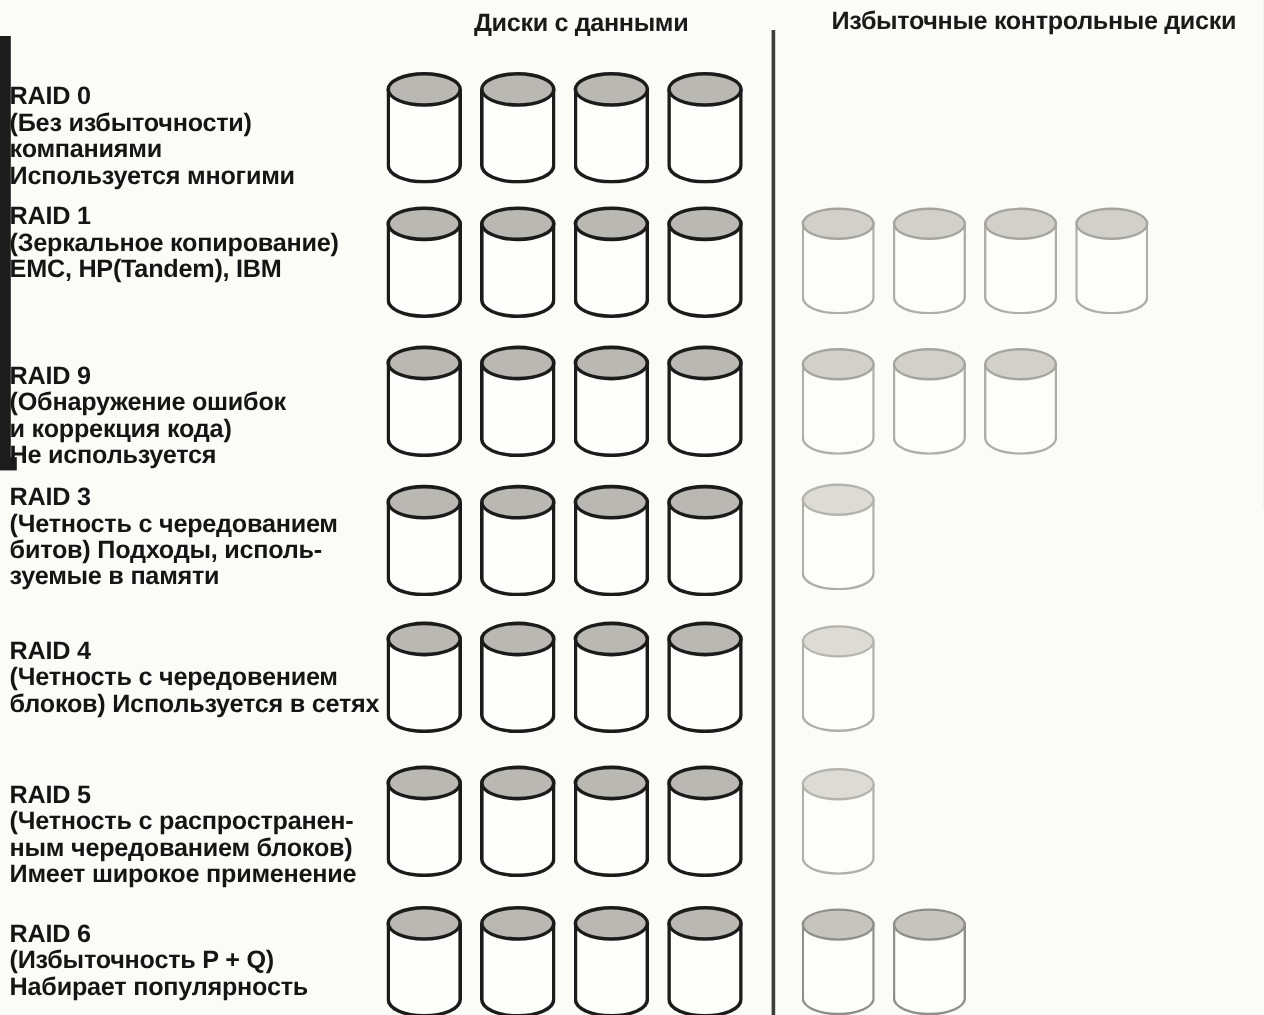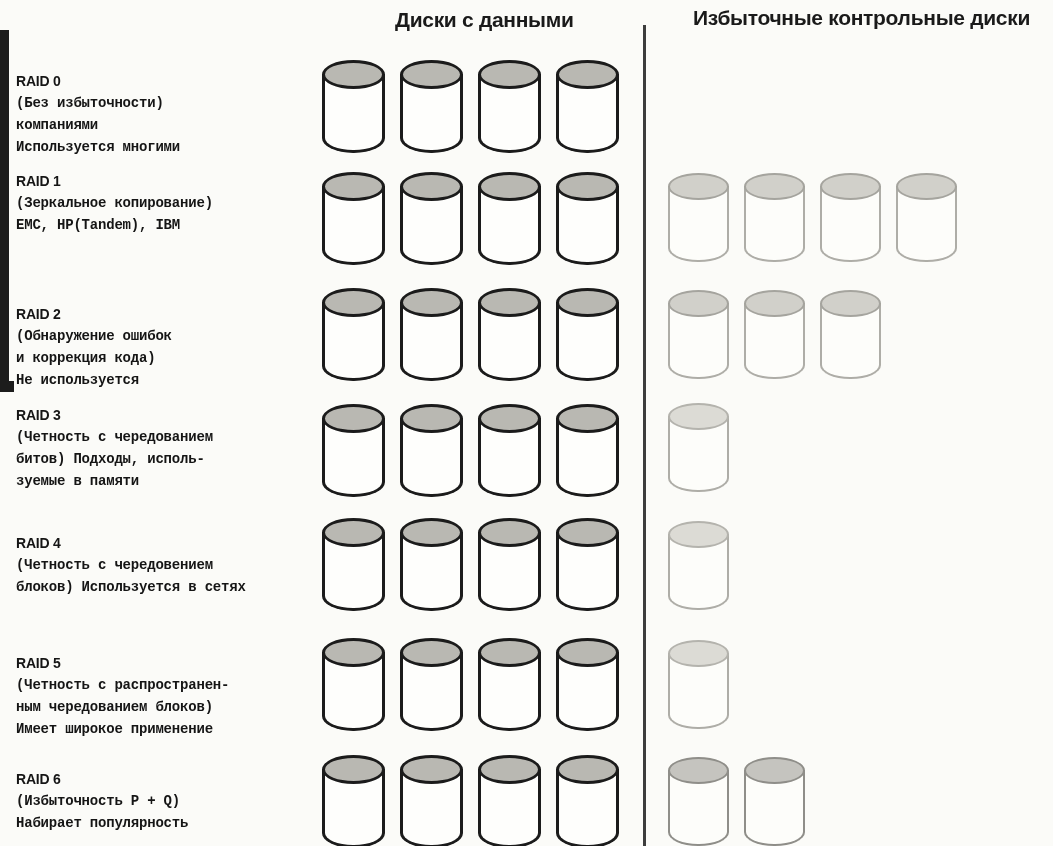--- a/index.html
+++ b/index.html
@@ -25,26 +25,25 @@
     position:absolute;left:643px;top:25px;width:3px;height:821px;
     background:#3d3d3d;
   }
   
   .edge-bar{position:absolute;left:0;top:30px;width:9px;height:352px;background:#1c1c1c;}
   .edge-notch{position:absolute;left:0;top:381px;width:14px;height:11px;background:#1c1c1c;}
 
   
   .raid-label{
     position:absolute;left:8px;width:318px;
-    font-size:14px;font-weight:bold;line-height:22px;letter-spacing:-0.2px;
+    font-size:21px;font-weight:bold;line-height:22px;letter-spacing:-0.2px;
     color:#151515;
-    margin-left:8px;
   }
   .raid-label .rname{display:block;}
-  .raid-label .dline{display:block;font-family:Liberation Mono, monospace;}
+  .raid-label .dline{display:block;}
 
   
   .disk-group{position:absolute;display:flex;gap:15px;}
   .data-group{left:322px;}
   .check-group{left:668px;}
 
   
   .disk{position:relative;width:63px;height:93px;flex:0 0 auto;}
   .disk .body{
     position:absolute;left:0;right:0;top:14px;bottom:0;
@@ -143,21 +142,21 @@
         <div class="body"></div>
         <div class="top"></div>
       </div>
       <div class="disk check">
         <div class="body"></div>
         <div class="top"></div>
       </div>
     </div>
 
   <div class="raid-label" style="top:303px">
-    <span class="rname">RAID 2</span>
+    <span class="rname">RAID 9</span>
     <span class="dline">(Обнаружение ошибок</span>
     <span class="dline">и коррекция кода)</span>
     <span class="dline">Не используется</span>
   </div>
   <div class="disk-group data-group" style="top:288px">
       <div class="disk">
         <div class="body"></div>
         <div class="top"></div>
       </div>
       <div class="disk">

